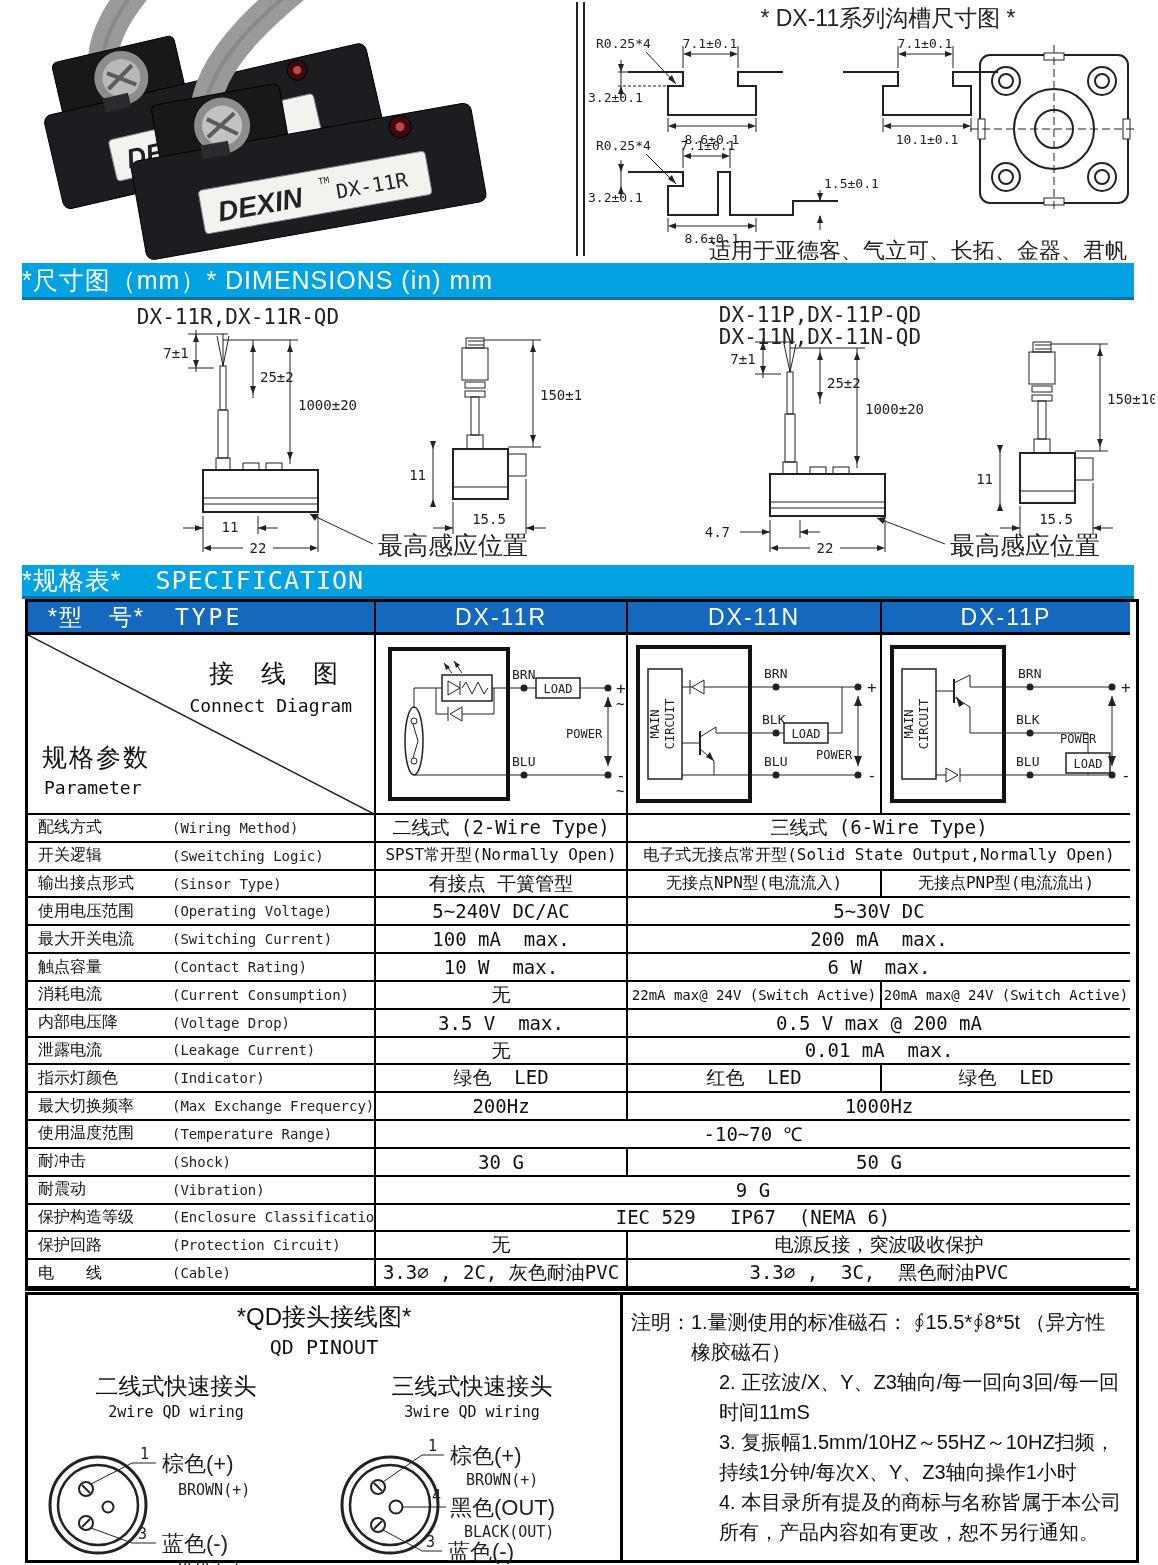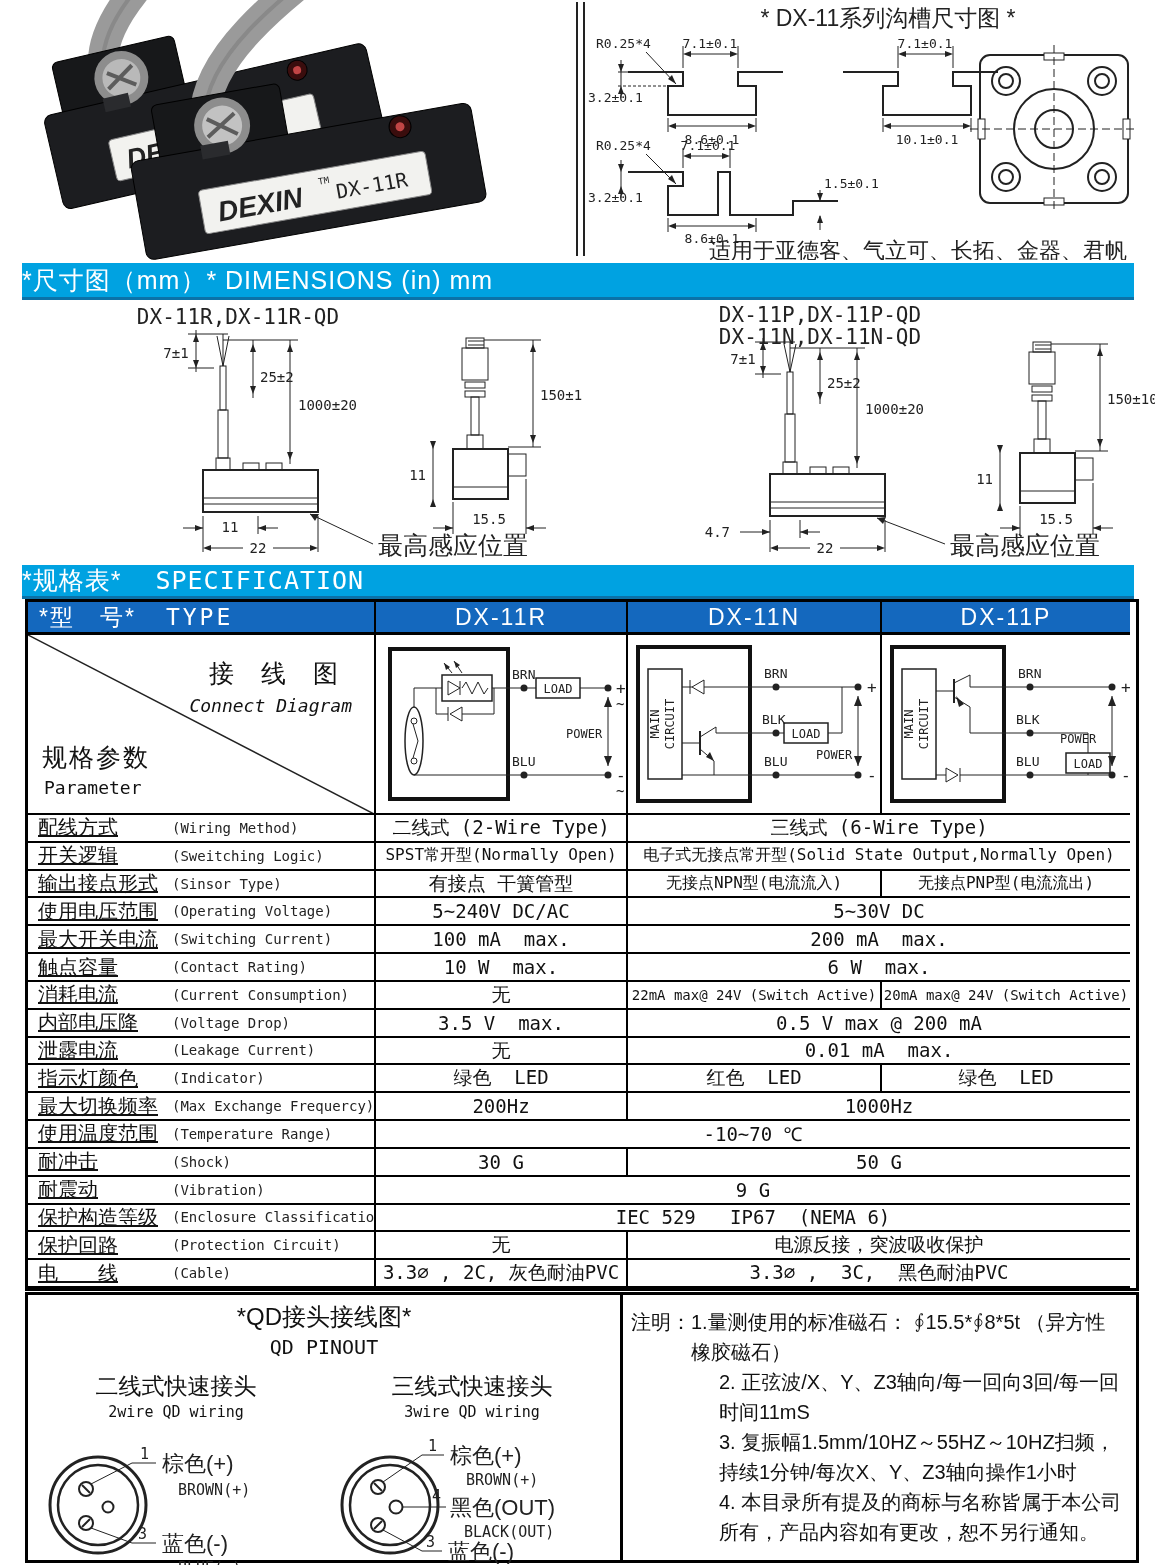--- a/index.html
+++ b/index.html
@@ -31,32 +31,32 @@
   
   .spec{position:absolute;left:25px;top:599px;width:1108px;height:686px;
         border:3px solid #000;display:grid;
         grid-template-columns:348px 252px 254px 248px;
         grid-template-rows:33px 180px repeat(17,1fr);}
   .trow{display:contents;}
   .cell{border-right:2px solid #000;border-bottom:2px solid #000;overflow:hidden;}
   .cell.last{border-right:none;}
   .hcell{background:#1468BE;color:#fff;display:flex;align-items:center;justify-content:center;
          font-size:23px;border-bottom:3px solid #000;letter-spacing:2px;white-space:pre;}
-  .hcell.first{justify-content:flex-start;padding-left:11px;}
+  .hcell.first{justify-content:flex-start;padding-left:20px;}
   .hcell .mono{margin-left:30px;letter-spacing:3px;}
   .lab{display:flex;align-items:center;padding-left:10px;white-space:nowrap;}
-  .lab-cn{width:134px;font-size:20px;flex:none;white-space:pre;text-decoration:underline;}
+  .lab-cn{width:134px;font-size:16px;flex:none;white-space:pre;}
   .lab-en{font-size:14px;font-family:"DejaVu Sans Mono",monospace;color:#222;}
   .val{display:flex;align-items:center;justify-content:center;font-size:19px;white-space:pre;
        font-family:"DejaVu Sans Mono","Liberation Sans",sans-serif;}
   .val.mid{font-size:16px;}
   .val.small{font-size:14px;}
   .diagcell{position:relative;}
   .dcell-corner-tr{position:absolute;right:26px;top:22px;font-size:25px;letter-spacing:10px;white-space:pre;}
-  .dcell-corner-tr2{position:absolute;right:22px;top:60px;font-size:18px;font-style:italic;}
+  .dcell-corner-tr2{position:absolute;right:22px;top:60px;font-size:18px;}
   .dcell-corner-bl{position:absolute;left:14px;top:106px;font-size:25px;letter-spacing:2px;}
   .dcell-corner-bl2{position:absolute;left:16px;top:142px;font-size:18px;}
 
   
   .bottom{position:absolute;left:25px;top:1292px;width:1108px;height:265px;
           border:3px solid #000;display:flex;}
   .qd{width:592px;border-right:3px solid #000;flex:none;position:relative;}
   .qd-title-cn{text-align:center;font-size:24px;margin-top:6px;}
   .qd-title-en{text-align:center;font-size:20px;font-family:"DejaVu Sans Mono",monospace;margin-top:2px;}
   .qd-groups{display:flex;margin-top:12px;}

